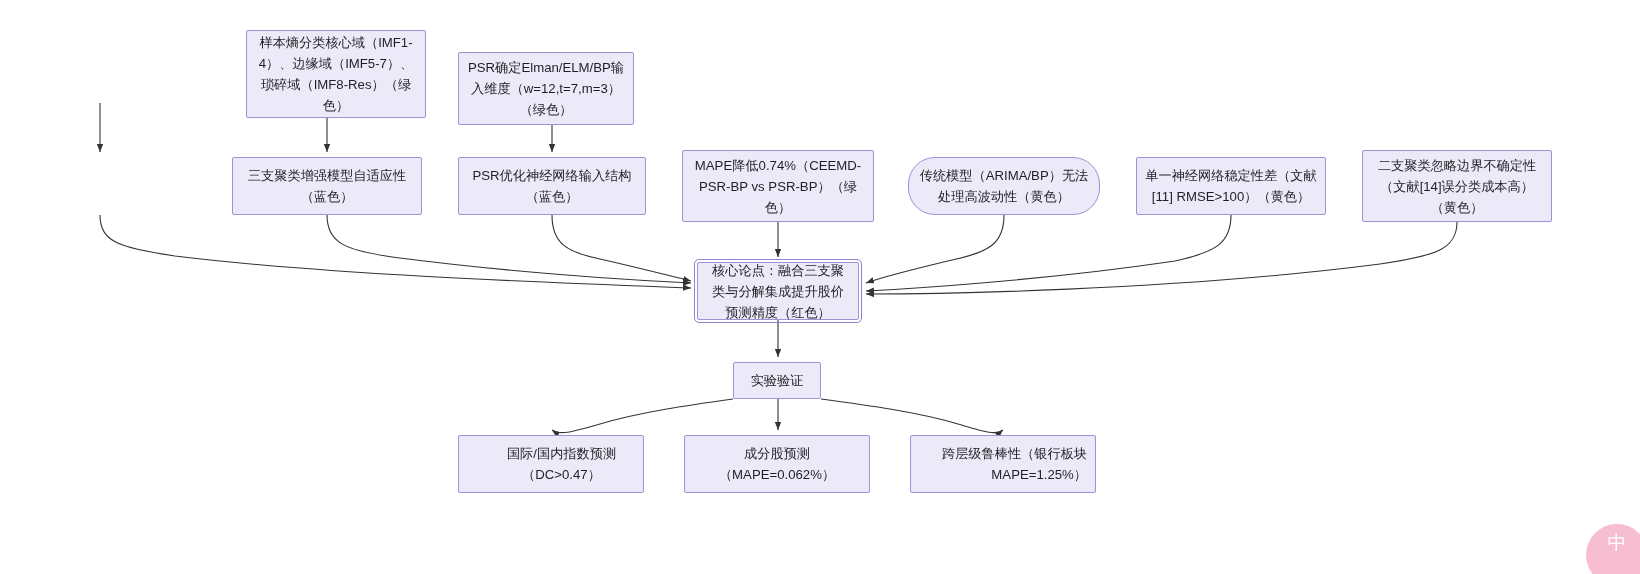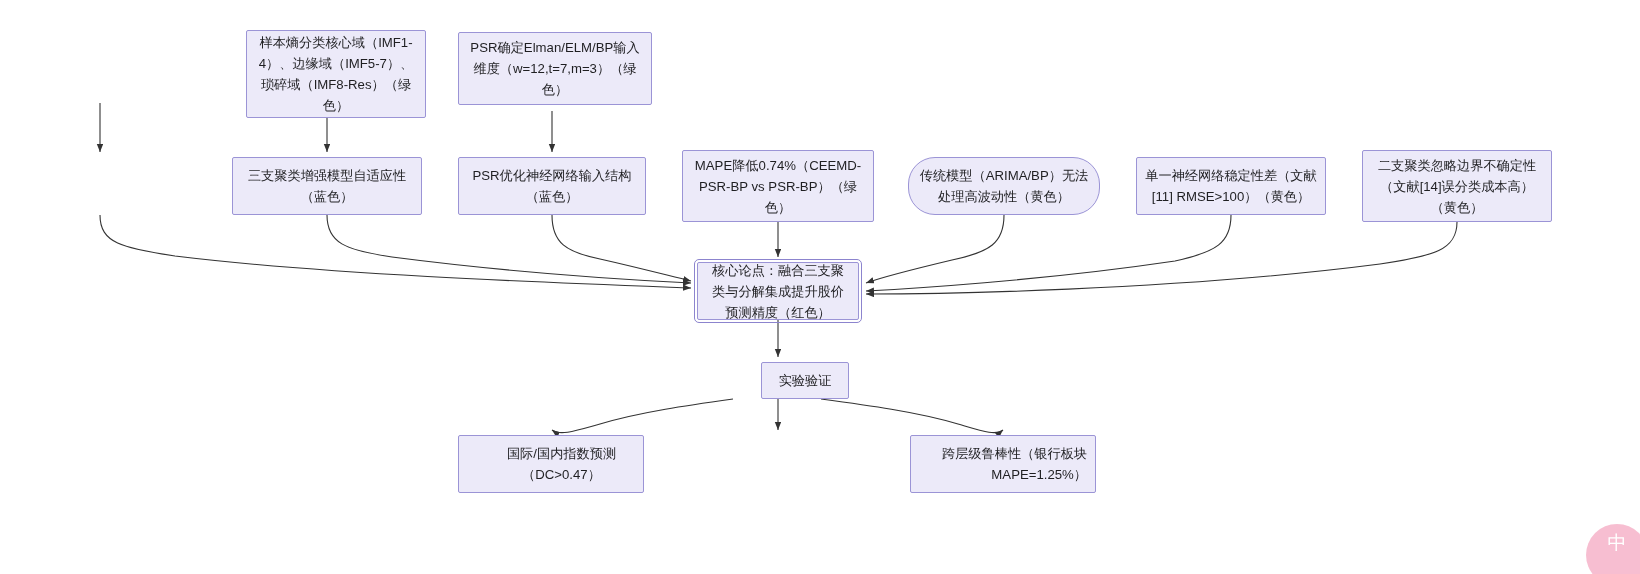--- a/index.html
+++ b/index.html
@@ -106,21 +106,21 @@
       <path d="M778,399 L778,430"></path>
       <path d="M821,399 C866,405 918,412 958,424 C982,431 996,436 1003,430"></path>
     </g>
   </svg>
 
 
   <div class="node" style="left:246px; top:30px; width:180px; height:88px;">
     <span class="label">样本熵分类核心域（IMF1-4）、边缘域（IMF5-7）、琐碎域（IMF8-Res）（绿色）</span>
   </div>
 
-  <div class="node" style="left:458px; top:32px; width:194px; height:73px;">
+  <div class="node" style="left:458px; top:52px; width:176px; height:73px;">
     <span class="label">PSR确定Elman/ELM/BP输入维度（w=12,t=7,m=3）（绿色）</span>
   </div>
 
 
   <div class="node" style="left:232px; top:157px; width:190px; height:58px;">
     <span class="label">三支聚类增强模型自适应性（蓝色）</span>
   </div>
 
   <div class="node" style="left:458px; top:157px; width:188px; height:58px;">
     <span class="label">PSR优化神经网络输入结构（蓝色）</span>
@@ -139,28 +139,31 @@
   </div>
 
   <div class="node" style="left:1362px; top:150px; width:190px; height:72px;justify-content:flex-end;">
     <span class="label">二支聚类忽略边界不确定性（文献[14]误分类成本高）（黄色）</span>
   </div>
 
   <div class="node core" style="left:697px; top:262px; width:162px; height:58px;">
     <span class="label">核心论点：融合三支聚类与分解集成提升股价预测精度（红色）</span>
   </div>
 
-  <div class="node" style="left:733px; top:362px; width:88px; height:37px;margin-left:28px;">
+  <div class="node" style="left:733px; top:362px; width:88px; height:37px;">
     <span class="label">实验验证</span>
   </div>
 
   <div class="node" style="left:458px; top:435px; width:186px; height:58px;padding-left:29px;">
     <span class="label">国际/国内指数预测（DC&gt;0.47）</span>
   </div>
 
+  <div class="node" style="left:684px; top:435px; width:186px; height:58px;">
+    <span class="label">成分股预测（MAPE=0.062%）</span>
+  </div>
 
   <div class="node" style="left:910px; top:435px; width:186px; height:58px;text-align:right;">
     <span class="label">跨层级鲁棒性（银行板块MAPE=1.25%）</span>
   </div>
 
   <div class="watermark" style="left:1586px; top:524px;">
     <span>
       <span>中</span><br>
       <span>A</span>
     </span>

